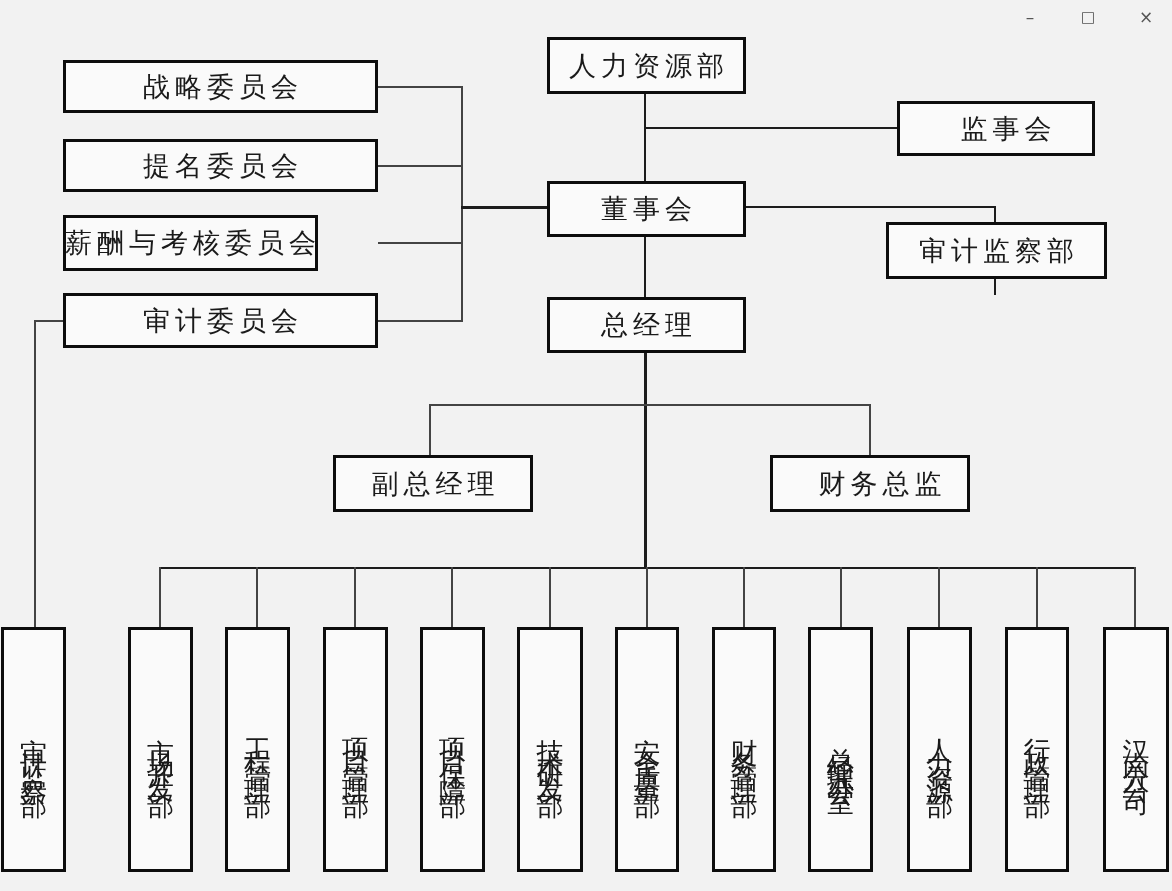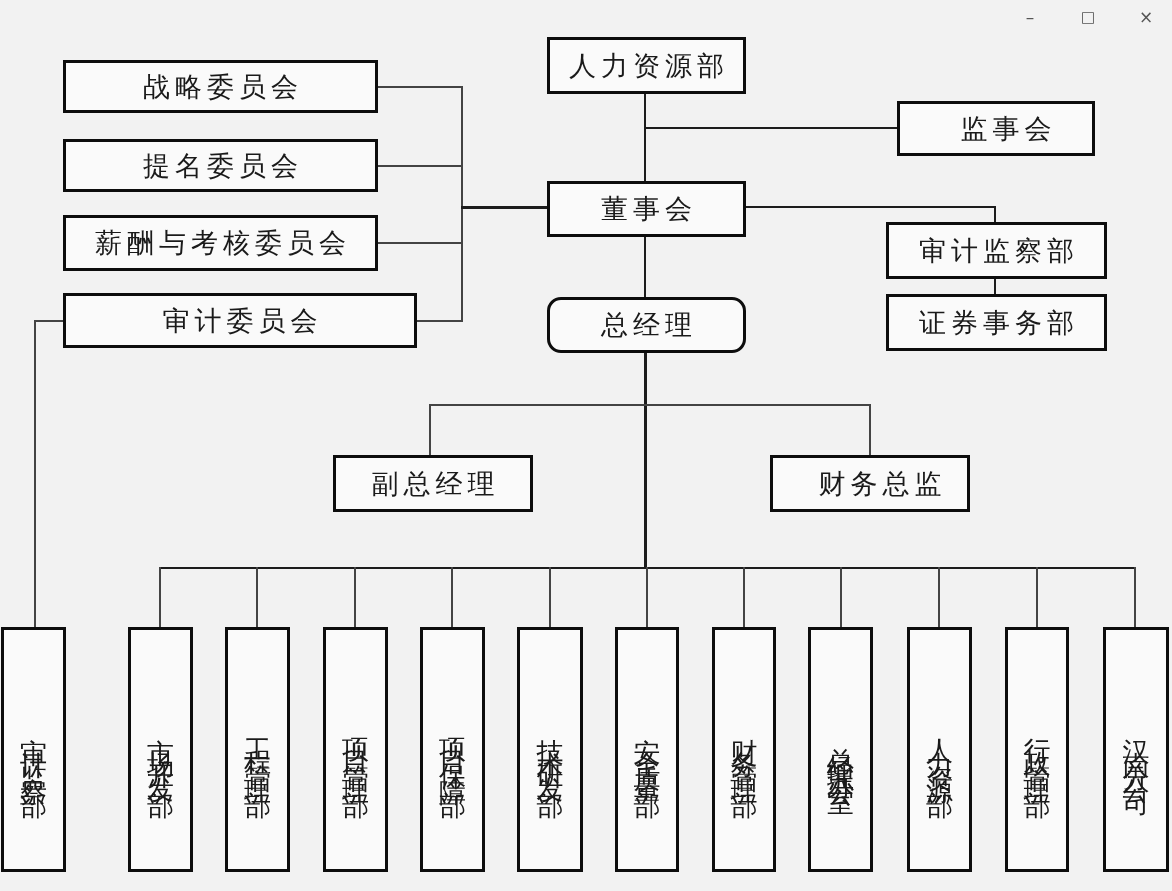--- a/index.html
+++ b/index.html
@@ -102,27 +102,26 @@
   <div class="line thin" style="left:743px;top:567px;width:2px;height:60px;"></div>
   <div class="line thin" style="left:840px;top:567px;width:2px;height:60px;"></div>
   <div class="line thin" style="left:938px;top:567px;width:2px;height:60px;"></div>
   <div class="line thin" style="left:1036px;top:567px;width:2px;height:60px;"></div>
   <div class="line thin" style="left:1134px;top:567px;width:2px;height:60px;"></div>
 
   <div class="box" style="left:547px;top:37px;width:199px;height:57px;">人力资源部</div>
   <div class="box" style="left:897px;top:101px;width:198px;height:55px;padding-left:20px;">监事会</div>
   <div class="box" style="left:547px;top:181px;width:199px;height:56px;">董事会</div>
   <div class="box" style="left:886px;top:222px;width:221px;height:57px;">审计监察部</div>
-  <div class="box" style="left:886px;top:294px;width:221px;height:57px;">证券事务部</div>
-  <div class="box" style="left:547px;top:297px;width:199px;height:56px;border-radius:14px;">总经理</div>
+  <div class="box" style="left:547px;top:297px;width:199px;height:56px;">总经理</div>
 
   <div class="box" style="left:63px;top:139px;width:315px;height:53px;">提名委员会</div>
   <div class="box" style="left:63px;top:60px;width:315px;height:53px;">战略委员会</div>
-  <div class="box" style="left:63px;top:215px;width:315px;height:56px;">薪酬与考核委员会</div>
-  <div class="box" style="left:63px;top:293px;width:354px;height:55px;">审计委员会</div>
+  <div class="box" style="left:63px;top:215px;width:255px;height:56px;">薪酬与考核委员会</div>
+  <div class="box" style="left:63px;top:293px;width:315px;height:55px;">审计委员会</div>
 
   <div class="box" style="left:333px;top:455px;width:200px;height:57px;font-family:Liberation Serif, serif;">副总经理</div>
   <div class="box" style="left:770px;top:455px;width:200px;height:57px;padding-left:20px;">财务总监</div>
 
   <div class="vbox" style="left:1px;top:627px;width:65px;height:245px;">审计监察部</div>
   <div class="vbox" style="left:128px;top:627px;width:65px;height:245px;">市场开发部</div>
   <div class="vbox" style="left:225px;top:627px;width:65px;height:245px;">工程管理部</div>
   <div class="vbox" style="left:323px;top:627px;width:65px;height:245px;">项目管理部</div>
   <div class="vbox" style="left:420px;top:627px;width:65px;height:245px;">项目保障部</div>
   <div class="vbox" style="left:517px;top:627px;width:66px;height:245px;">技术研发部</div>

